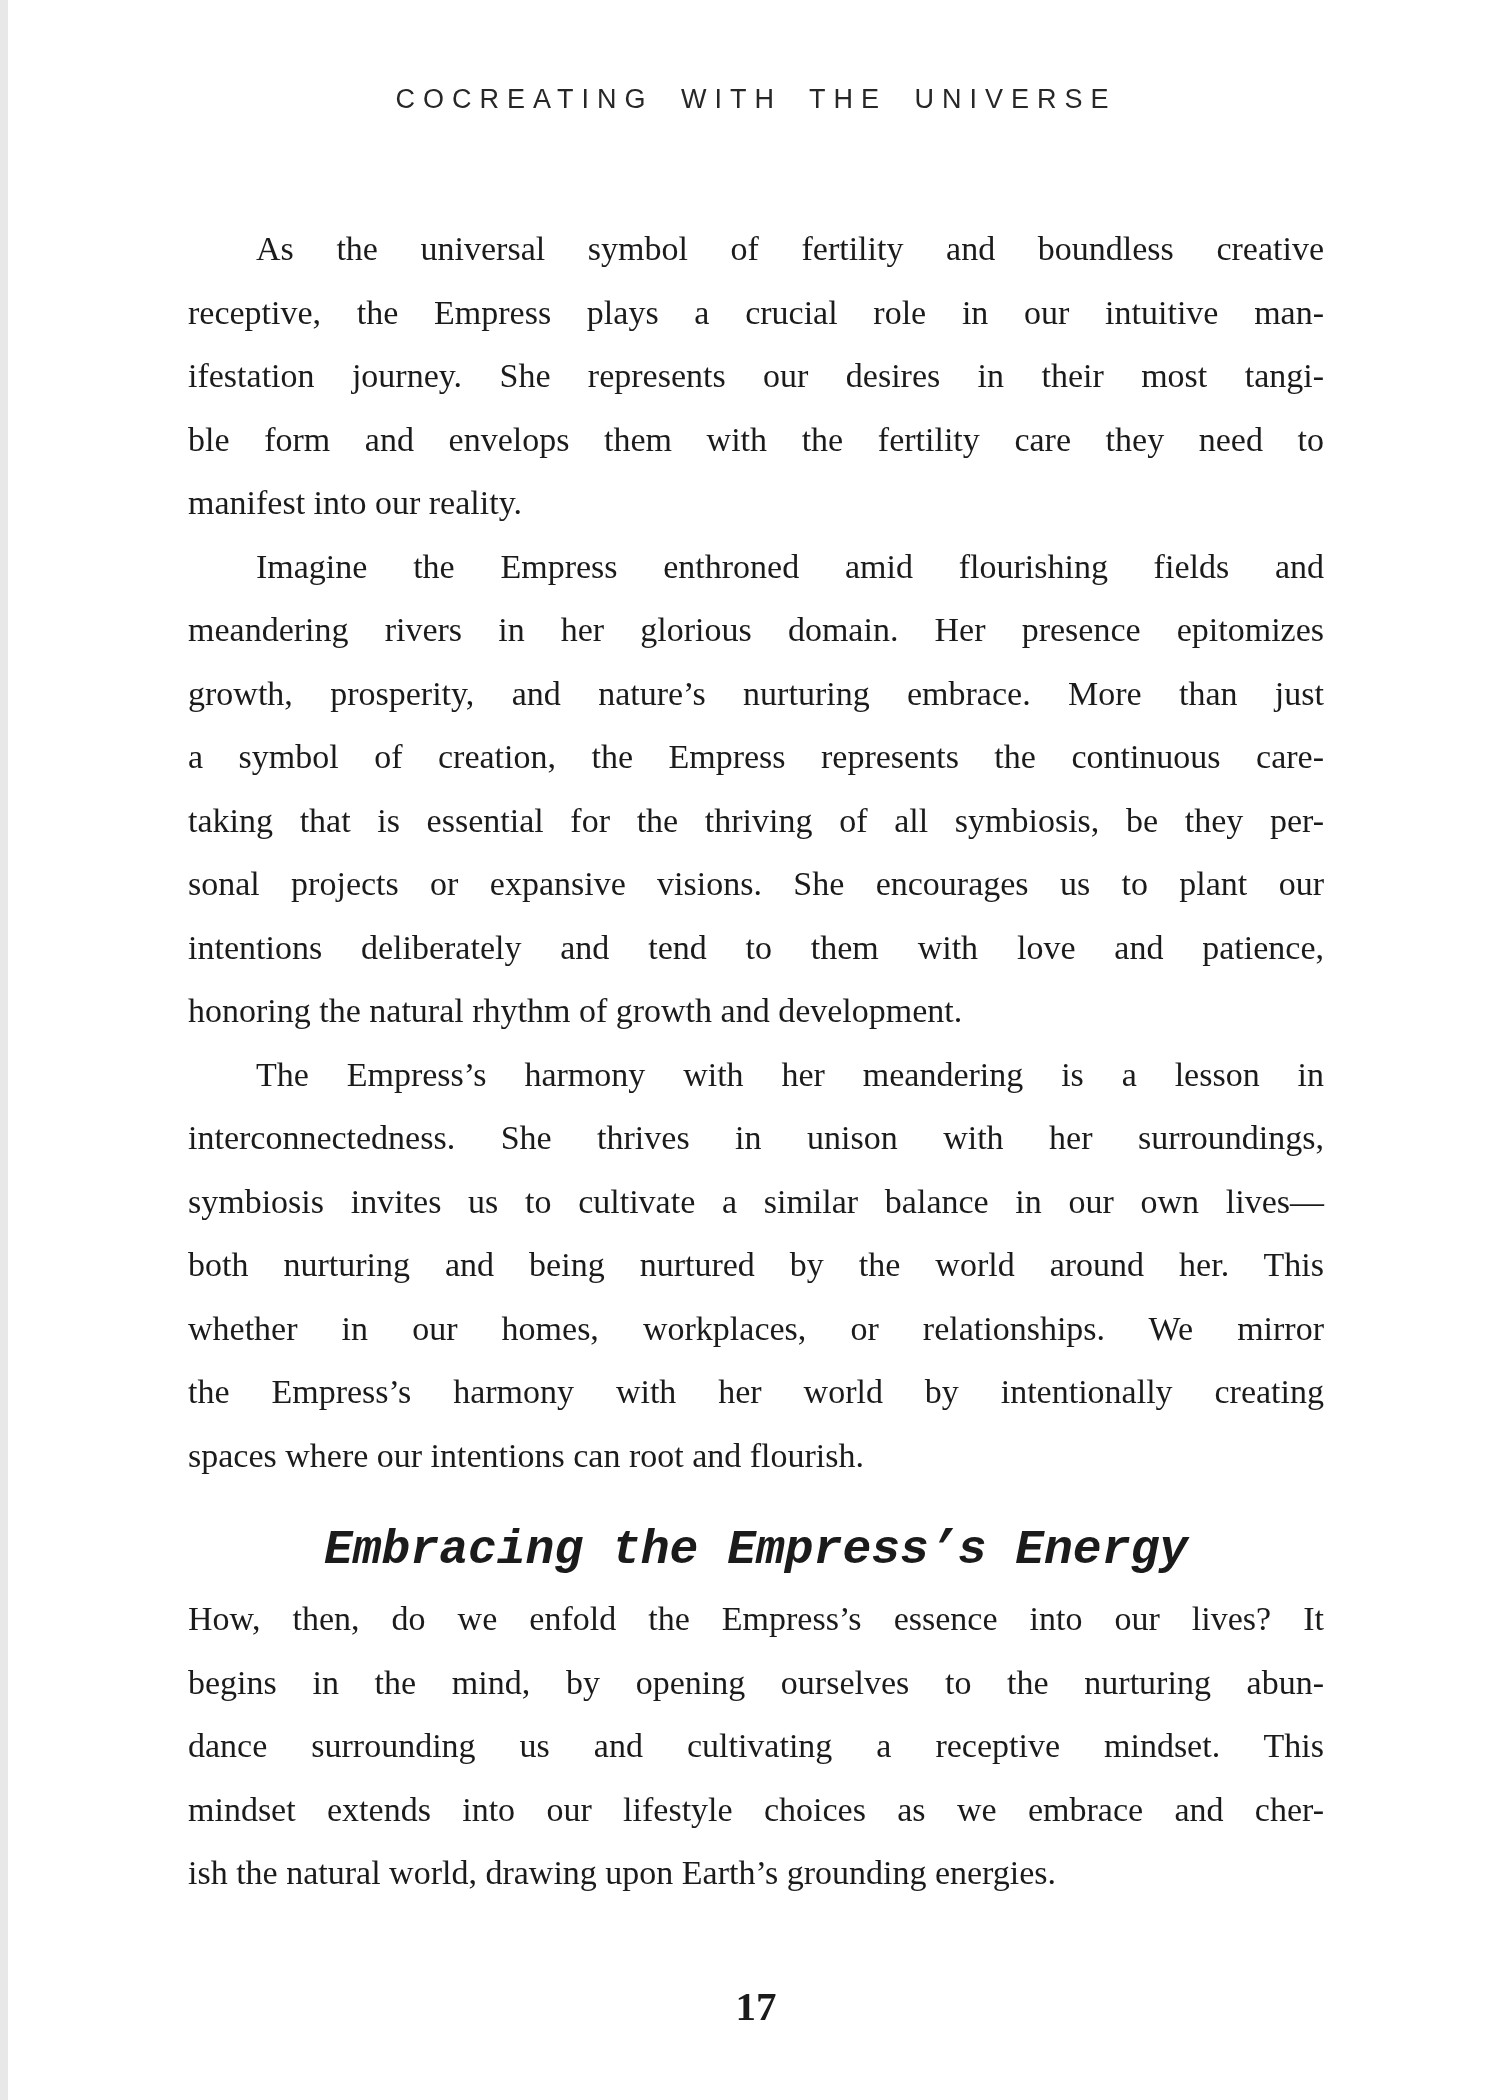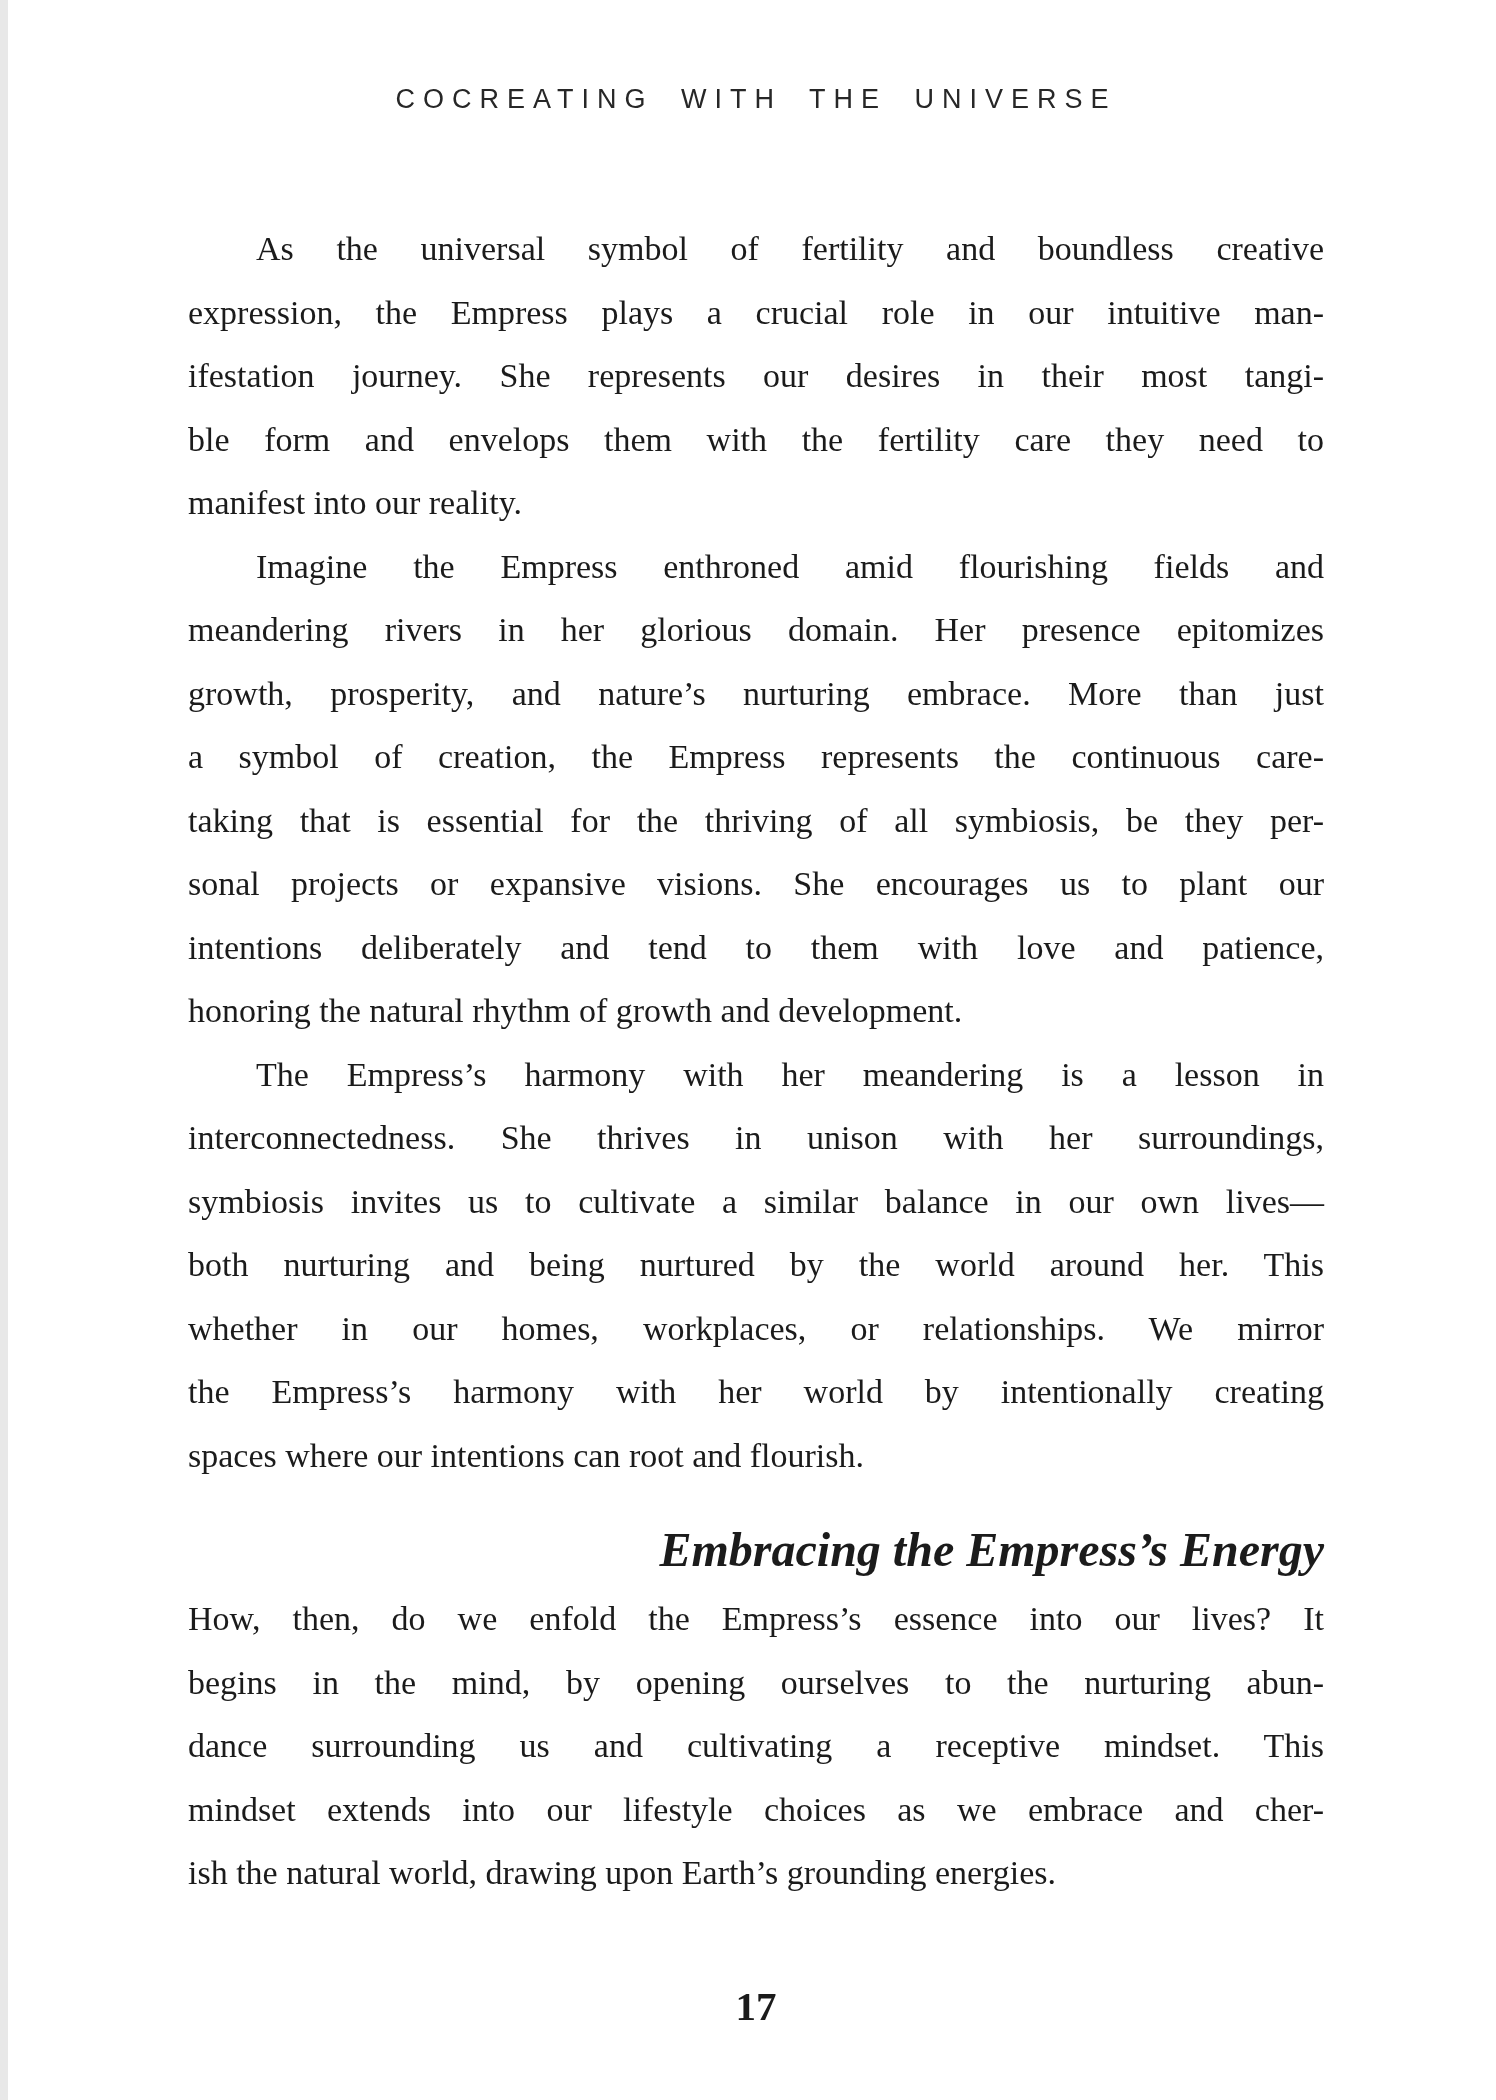--- a/index.html
+++ b/index.html
@@ -37,22 +37,22 @@
   }
   .para { margin: 0; padding: 0; }
   .line {
     text-align: justify;
     text-align-last: justify;
   }
   .line.indent { text-indent: 68px; }
   .line.last { text-align-last: left; }
   .section-heading {
     margin: 32px 0 6px 0;
-    text-align: right;
-    font-family: Liberation Serif, serif;
+    text-align: center;
+    font-family: Liberation Mono, monospace;
     font-style: italic;
     font-weight: bold;
     font-size: 48px;
     line-height: 62px;
     color: #1b1b1b;
   }
   .page-number {
     position: absolute;
     top: 1982px;
     left: 0;
@@ -68,21 +68,21 @@
 <body>
 
 <div class="page">
 
   <div class="running-head">COCREATING WITH THE UNIVERSE</div>
 
   <div class="body-text">
 
     <div class="para">
       <div class="line indent">As the universal symbol of fertility and boundless creative</div>
-      <div class="line">expression, the Empress plays a crucial role in our intuitive man-</div>
+      <div class="line">receptive, the Empress plays a crucial role in our intuitive man-</div>
       <div class="line">ifestation journey. She represents our desires in their most tangi-</div>
       <div class="line">ble form and envelops them with the fertility care they need to</div>
       <div class="line last">manifest into our reality.</div>
     </div>
 
     <div class="para">
       <div class="line indent">Imagine the Empress enthroned amid flourishing fields and</div>
       <div class="line">meandering rivers in her glorious domain. Her presence epitomizes</div>
       <div class="line">growth, prosperity, and nature’s nurturing embrace. More than just</div>
       <div class="line">a symbol of creation, the Empress represents the continuous care-</div>

